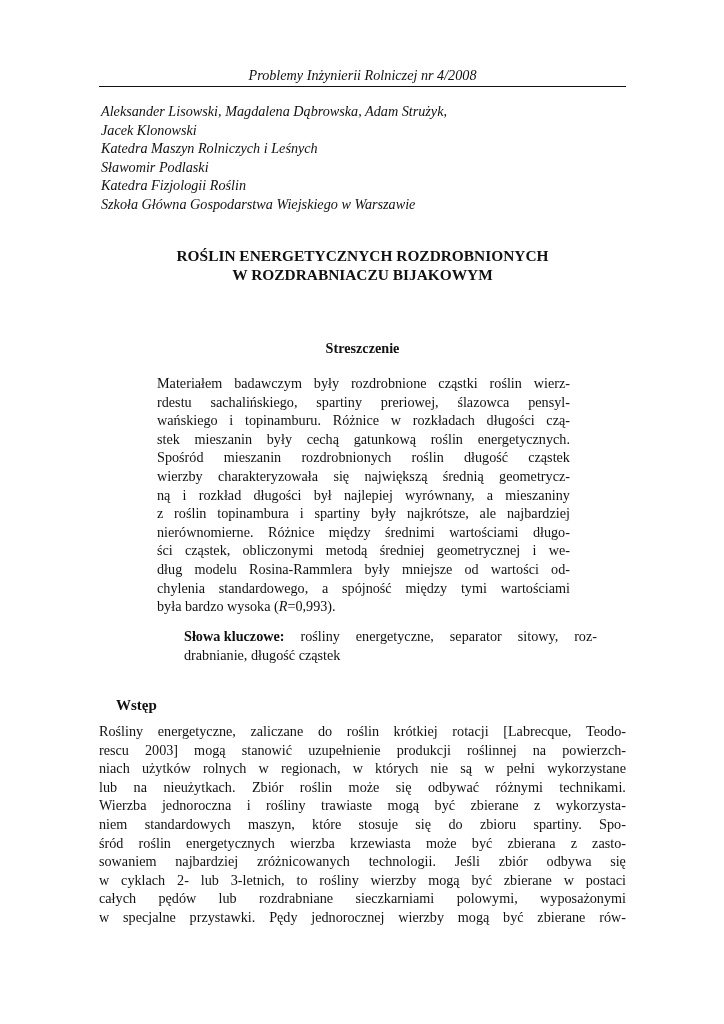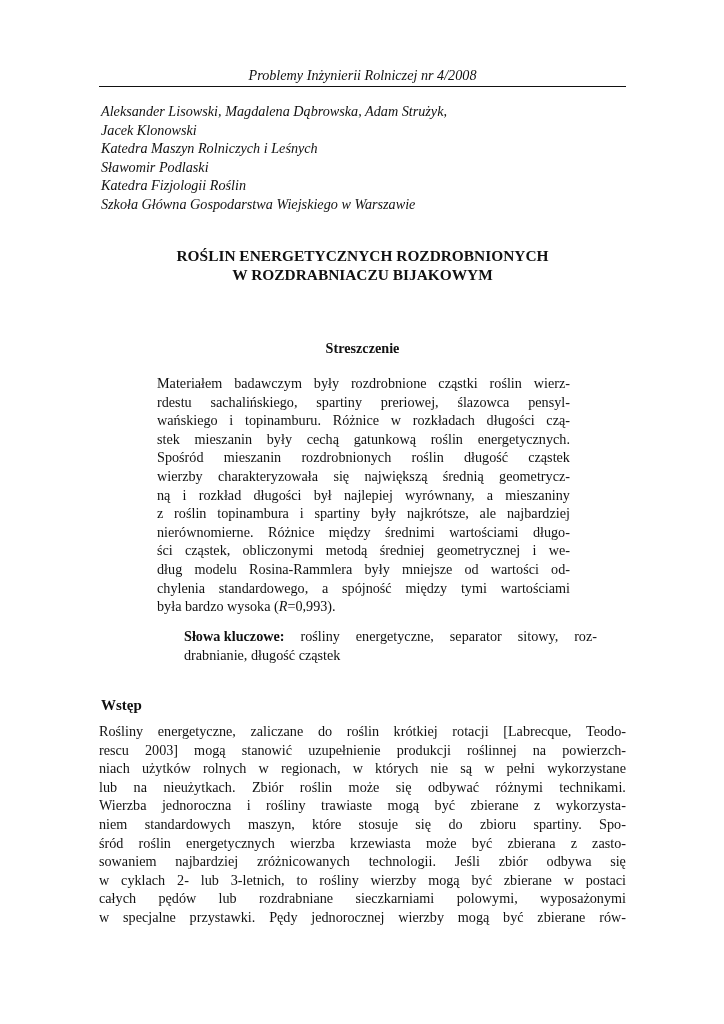--- a/index.html
+++ b/index.html
@@ -19,21 +19,21 @@
     .abstract-heading { position: absolute; left: 99px; top: 339px; width: 527px; text-align: center;
                         font-weight: bold; font-size: 14.2px; line-height: 18px; }
     .abstract { position: absolute; left: 157px; top: 374px; width: 413px;
                 font-size: 14.2px; line-height: 18.6px; }
     .line { white-space: nowrap; display: flex; justify-content: space-between; }
     .line.last { justify-content: flex-start; }
     .line.last span { margin-right: 0; }
     .keywords { position: absolute; left: 157px; top: 627px; width: 413px;
                 font-size: 14.2px; line-height: 18.6px; margin-left: 27px; }
     .kw-label { font-weight: bold; }
-    .section-heading { position: absolute; left: 101px; top: 696px; font-weight: bold;
+    .section-heading { position: absolute; left: 116px; top: 696px; font-weight: bold;
                        font-size: 15px; line-height: 18px; }
     .body-text { position: absolute; left: 99px; top: 722px; width: 527px;
                  font-size: 14.2px; line-height: 18.6px; }
     .page-number { position: absolute; left: 99px; top: 957px; width: 527px; text-align: center;
                    font-size: 14.2px; line-height: 18px; font-style: italic; }
     .it { font-style: italic; }
   </style>
 </head>
 <body>
 

